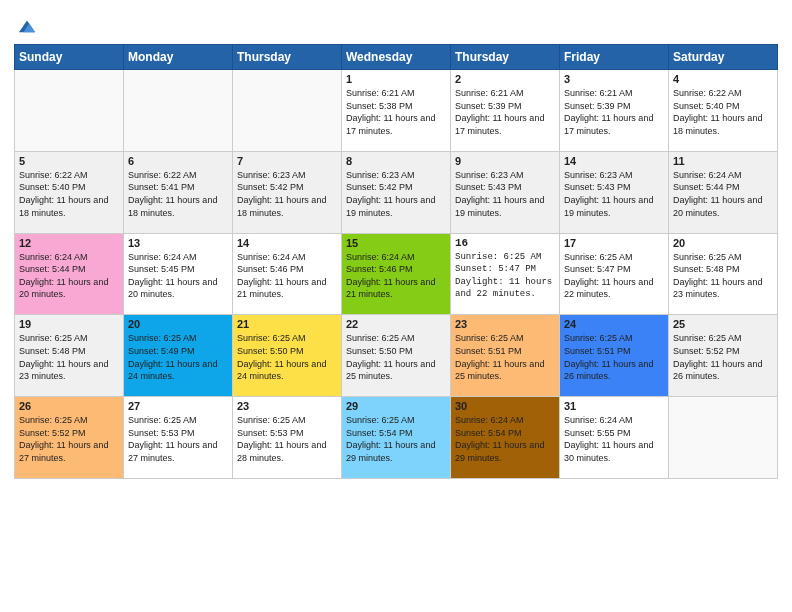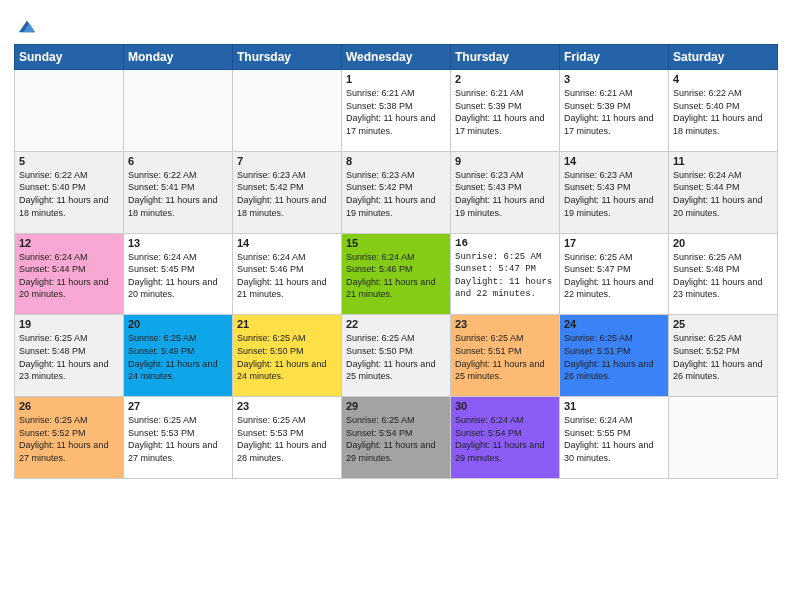--- a/index.html
+++ b/index.html
@@ -263,25 +263,25 @@
             <div class="day-info">Sunrise: 6:25 AM<br>Sunset: 5:52 PM<br>Daylight: 11 hours and 27 minutes.</div>
           </td>
           <td style="background: rgb(255, 255, 255);">
             <span class="day-num">27</span>
             <div class="day-info">Sunrise: 6:25 AM<br>Sunset: 5:53 PM<br>Daylight: 11 hours and 27 minutes.</div>
           </td>
           <td style="background: rgb(255, 255, 255);">
             <span class="day-num">23</span>
             <div class="day-info">Sunrise: 6:25 AM<br>Sunset: 5:53 PM<br>Daylight: 11 hours and 28 minutes.</div>
           </td>
-          <td style="background: #a3a3a3;">
+          <td style="background: #7dd3fc;">
             <span class="day-num">29</span>
             <div class="day-info">Sunrise: 6:25 AM<br>Sunset: 5:54 PM<br>Daylight: 11 hours and 29 minutes.</div>
           </td>
-          <td style="background: #8b5cf6; margin-left: 40px;">
+          <td style="background: #a16207; margin-left: 40px;">
             <span class="day-num">30</span>
             <div class="day-info">Sunrise: 6:24 AM<br>Sunset: 5:54 PM<br>Daylight: 11 hours and 29 minutes.</div>
           </td>
           <td style="background: rgb(255, 255, 255); margin-left: 48px;">
             <span class="day-num">31</span>
             <div class="day-info">Sunrise: 6:24 AM<br>Sunset: 5:55 PM<br>Daylight: 11 hours and 30 minutes.</div>
           </td>
           <td class="empty-cell" style="background: rgb(249, 249, 249);"></td>
         </tr>
       </tbody>

